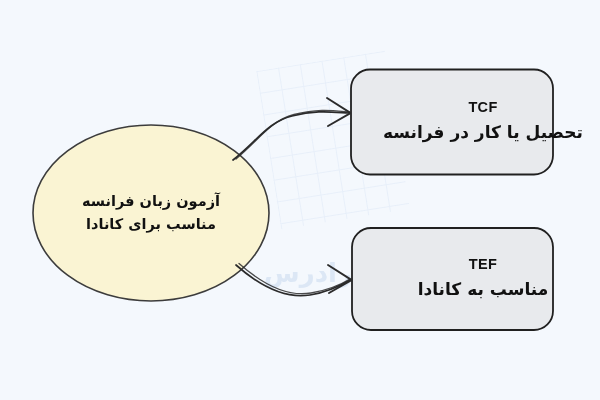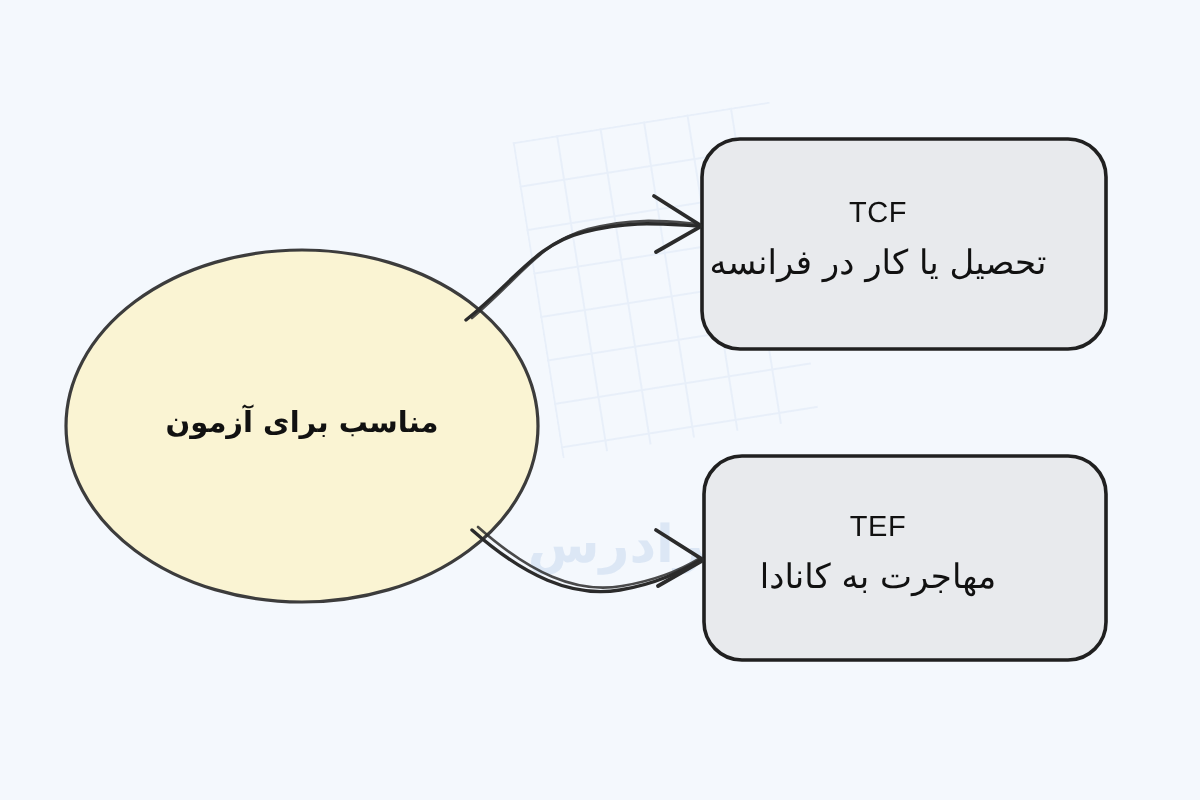--- a/index.html
+++ b/index.html
@@ -43,22 +43,23 @@
     height: 176px;
     font-size: 14.5px;
     font-weight: bold;
     line-height: 1.62;
     direction: rtl;
   }
   .ellipse-label span { display: block; white-space: nowrap; }
   .box-label {
     left: 352px;
     width: 174px;
-    font-weight: normal;
+    font-weight: bold;
     direction: rtl;
+    padding-left: 44px;
   }
   .box-label-tcf { top: 70px; height: 104px; }
   .box-label-tef { top: 228px; height: 102px; }
   .code-line {
     font-family: "Liberation Sans", "DejaVu Sans", sans-serif;
     font-size: 14.5px;
     letter-spacing: 0.3px;
     direction: ltr;
     margin-bottom: 5px;
   }
@@ -120,26 +121,27 @@
 
     <g fill="none" stroke="#2b2b2b" stroke-linecap="round" stroke-linejoin="round">
       <path d="M236,265 C262,288 286,299 310,295 C328,292 340,286 350,280" stroke-width="1.7"></path>
       <path d="M239,263.5 C265,286.5 288,297 311,293 C329,290 341,284.5 350,279" stroke-width="1.3" opacity="0.85"></path>
       <path d="M328,265 L351,279.6" stroke-width="1.9"></path>
       <path d="M329,293 L351,280.4" stroke-width="1.9"></path>
     </g>
   </svg>
 
   <div class="node-label ellipse-label">
-    <span>مناسب برای آزمون</span>
+    <span>آزمون زبان فرانسه</span>
+    <span>مناسب برای کانادا</span>
   </div>
 
   <div class="node-label box-label box-label-tcf">
     <span class="code-line">TCF</span>
     <span class="fa-line">تحصیل یا کار در فرانسه</span>
   </div>
 
   <div class="node-label box-label box-label-tef">
     <span class="code-line">TEF</span>
-    <span class="fa-line">مهاجرت به کانادا</span>
+    <span class="fa-line">مناسب به کانادا</span>
   </div>
 
 </div>
 
 </body></html>

